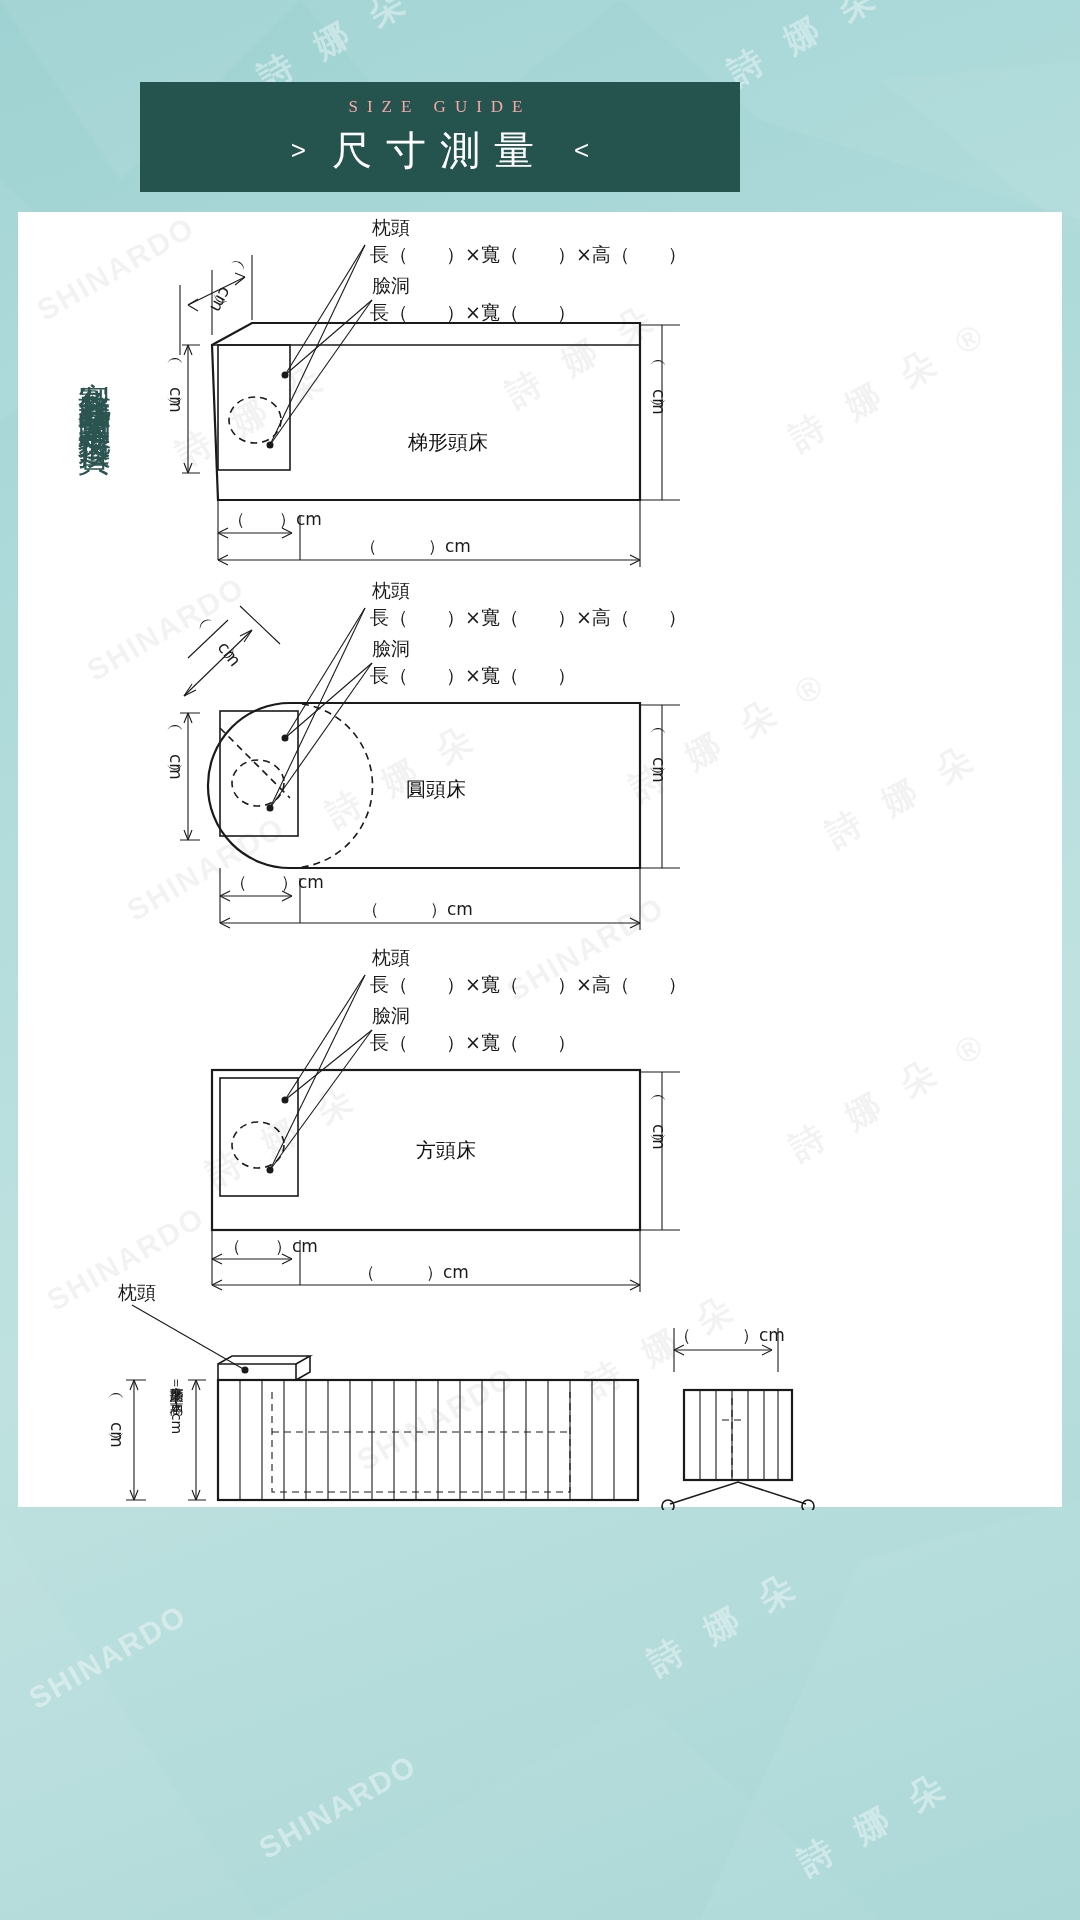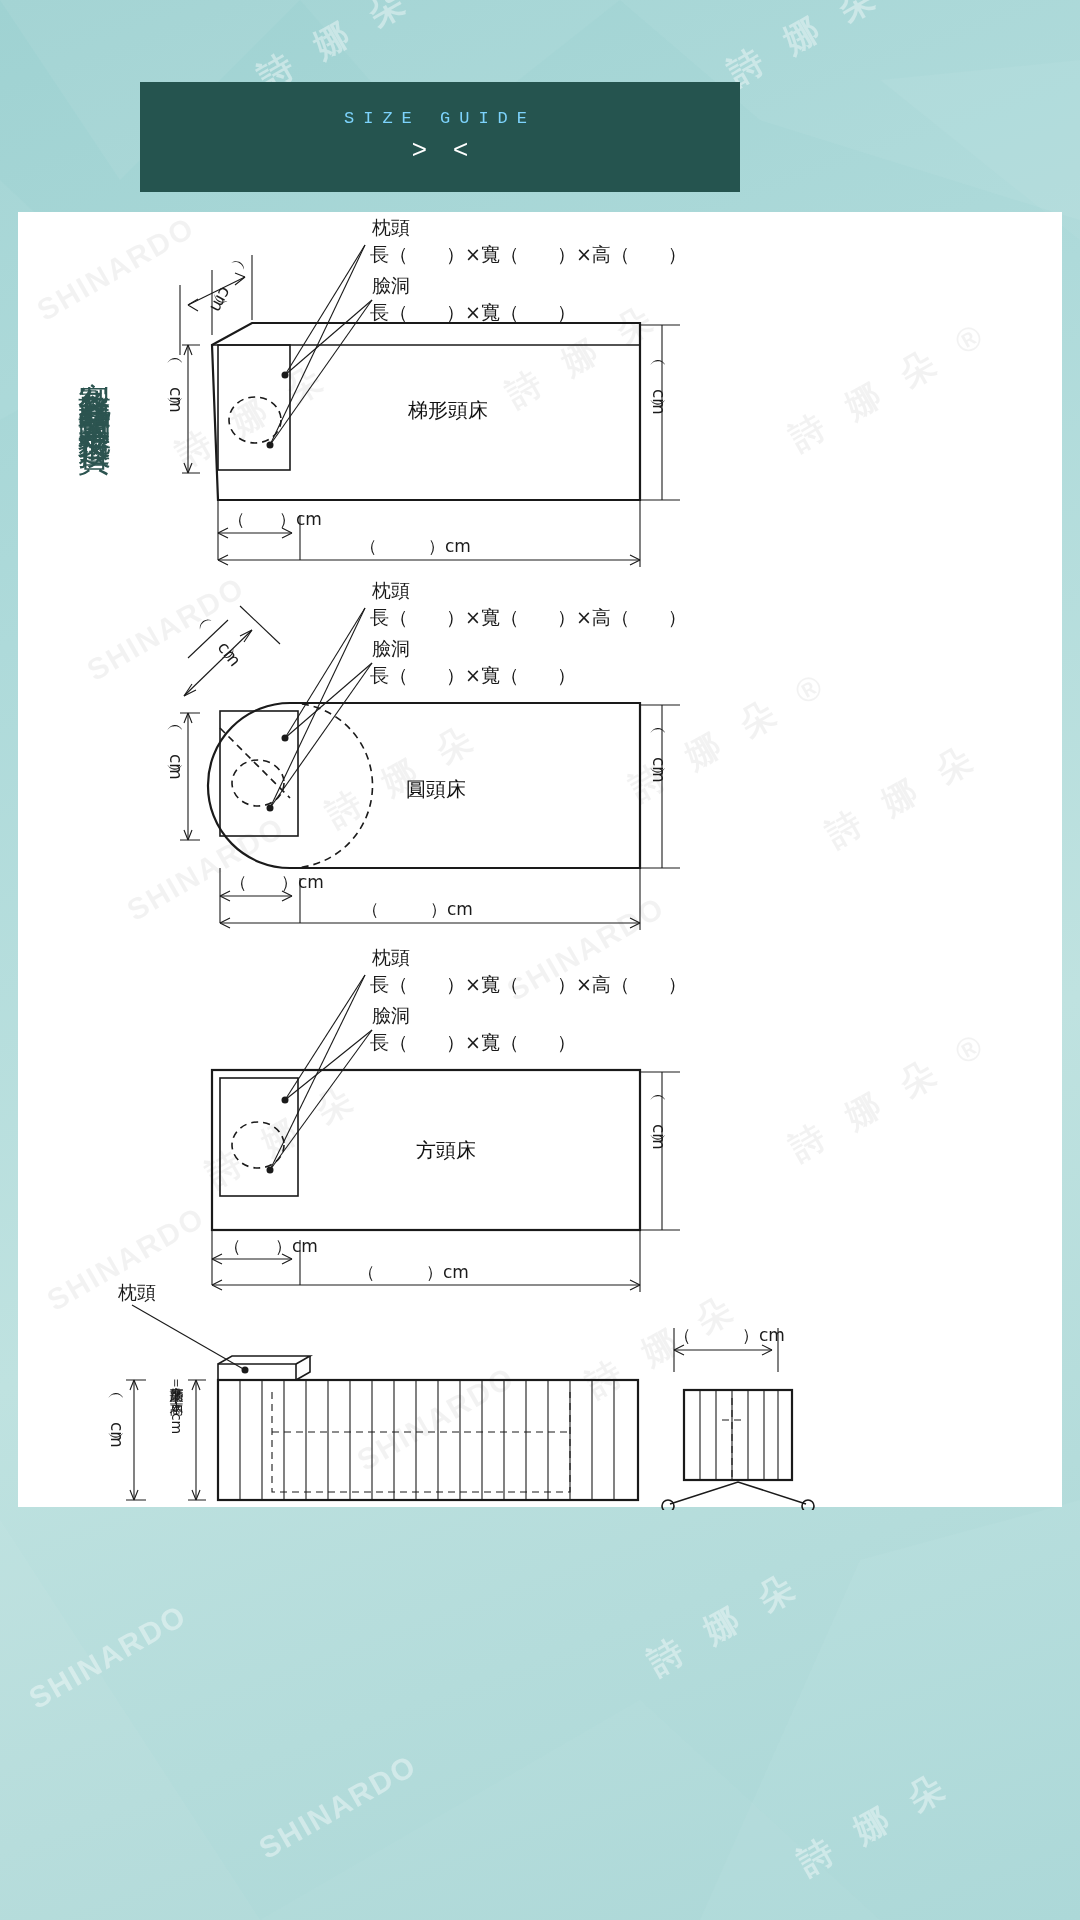--- a/index.html
+++ b/index.html
@@ -21,22 +21,22 @@
   }
   .wm-cn{font-size:34px;letter-spacing:10px;}
 
   
   .header{
     position:absolute;left:140px;top:82px;width:600px;height:110px;
     background:#25544f;display:flex;flex-direction:column;
     align-items:center;justify-content:center;z-index:5;
   }
   .header .eyebrow{
-    color:#7dd3fc;font-size:17px;letter-spacing:9px;margin-bottom:6px;
-    font-family:Liberation Mono, monospace;
+    color:#fca5a5;font-size:17px;letter-spacing:9px;margin-bottom:6px;
+    font-family:Liberation Serif, serif;
   }
   .header .title-row{display:flex;align-items:center;gap:26px;}
   .header .title{
     color:#ffffff;font-size:40px;letter-spacing:14px;
     font-family:"DejaVu Sans",sans-serif;font-weight:300;
   }
   .header .chev{color:#ffffff;font-size:26px;font-weight:300;}
 
   
   .card{
@@ -94,20 +94,21 @@
   <div class="wm" style="left:20px;top:1640px;">SHINARDO</div>
   <div class="wm wm-cn" style="left:640px;top:1600px;">詩 娜 朵</div>
   <div class="wm" style="left:250px;top:1790px;">SHINARDO</div>
   <div class="wm wm-cn" style="left:790px;top:1800px;">詩 娜 朵</div>
 </div>
 
 <div class="header">
   <div class="eyebrow">SIZE GUIDE</div>
   <div class="title-row">
     <span class="chev">&gt;</span>
+    <span class="title">尺寸測量</span>
     <span class="chev">&lt;</span>
   </div>
 </div>
 
 <div class="card">
   <div class="card-wm">
     <div class="wm" style="left:10px;top:40px;">SHINARDO</div>
     <div class="wm wm-cn" style="left:480px;top:120px;">詩 娜 朵</div>
     <div class="wm wm-cn" style="left:760px;top:150px;">詩 娜 朵 ®</div>
     <div class="wm wm-cn" style="left:150px;top:180px;">詩 娜 朵</div>
@@ -173,21 +174,21 @@
   </svg>
   <div class="dtxt" style="left:232px;top:0px;">枕頭</div>
   <div class="dtxt" style="left:230px;top:27px;">長（　　）×寬（　　）×高（　　）</div>
   <div class="dtxt" style="left:232px;top:58px;">臉洞</div>
   <div class="dtxt" style="left:230px;top:85px;">長（　　）×寬（　　）</div>
   <div class="dtxt small vert" style="left:78px;top:40px;transform:rotate(28deg);">（　　）cm</div>
   <div class="dtxt small vert" style="left:25px;top:138px;">（　　）cm</div>
   <div class="dtxt small vert" style="left:508px;top:140px;">（　　）cm</div>
   <div class="dtxt small" style="left:88px;top:293px;">（　　）cm</div>
   <div class="dtxt small" style="left:220px;top:320px;">（　　　）cm</div>
-  <div class="dlabel" style="left:268px;top:182px;">梯形頭床</div>
+  <div class="dlabel" style="left:268px;top:214px;">梯形頭床</div>
 </div>
 
 <div class="diagram" style="left:140px;top:578px;width:560px;height:360px;">
   <svg width="560" height="360">
     <path class="ln thin" d="M145,160 L225,30"></path>
     <path class="ln thin" d="M130,230 L225,30"></path>
     <path class="ln thin" d="M145,160 L232,85"></path>
     <path class="ln thin" d="M130,230 L232,85"></path>
     <circle cx="145" cy="160" r="3.5" fill="#1a1a1a"></circle>
     <circle cx="130" cy="230" r="3.5" fill="#1a1a1a"></circle>

